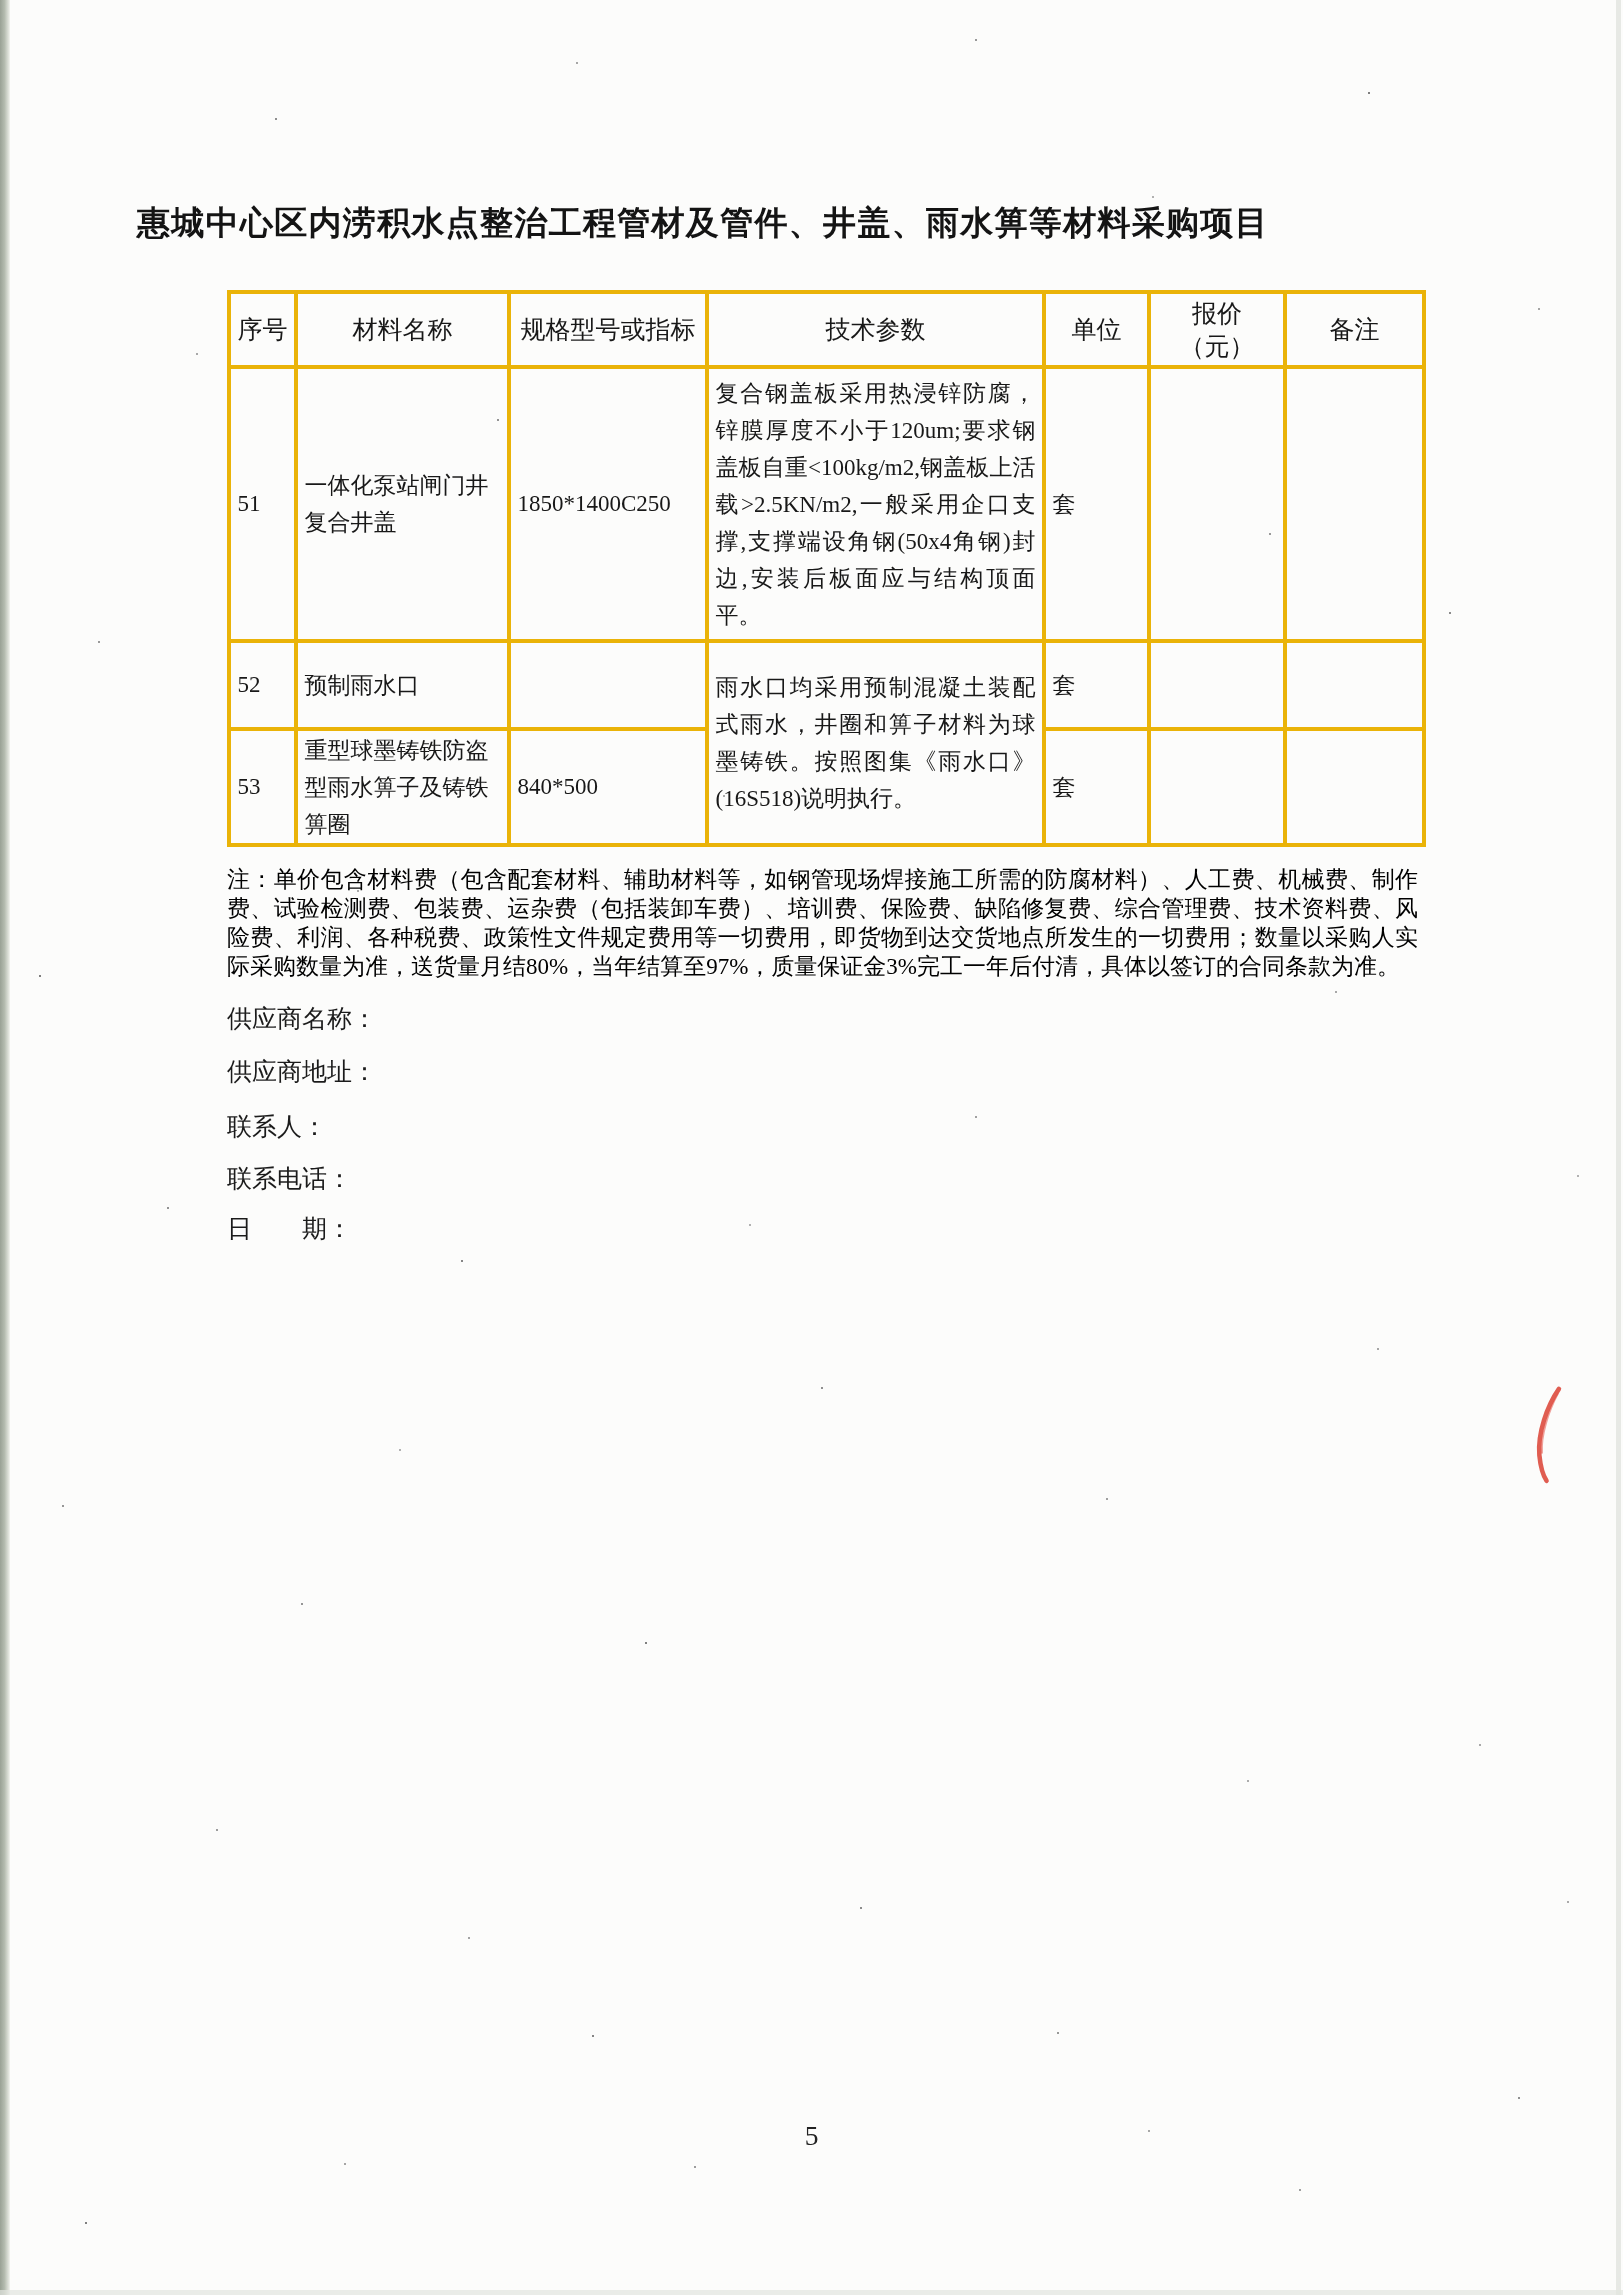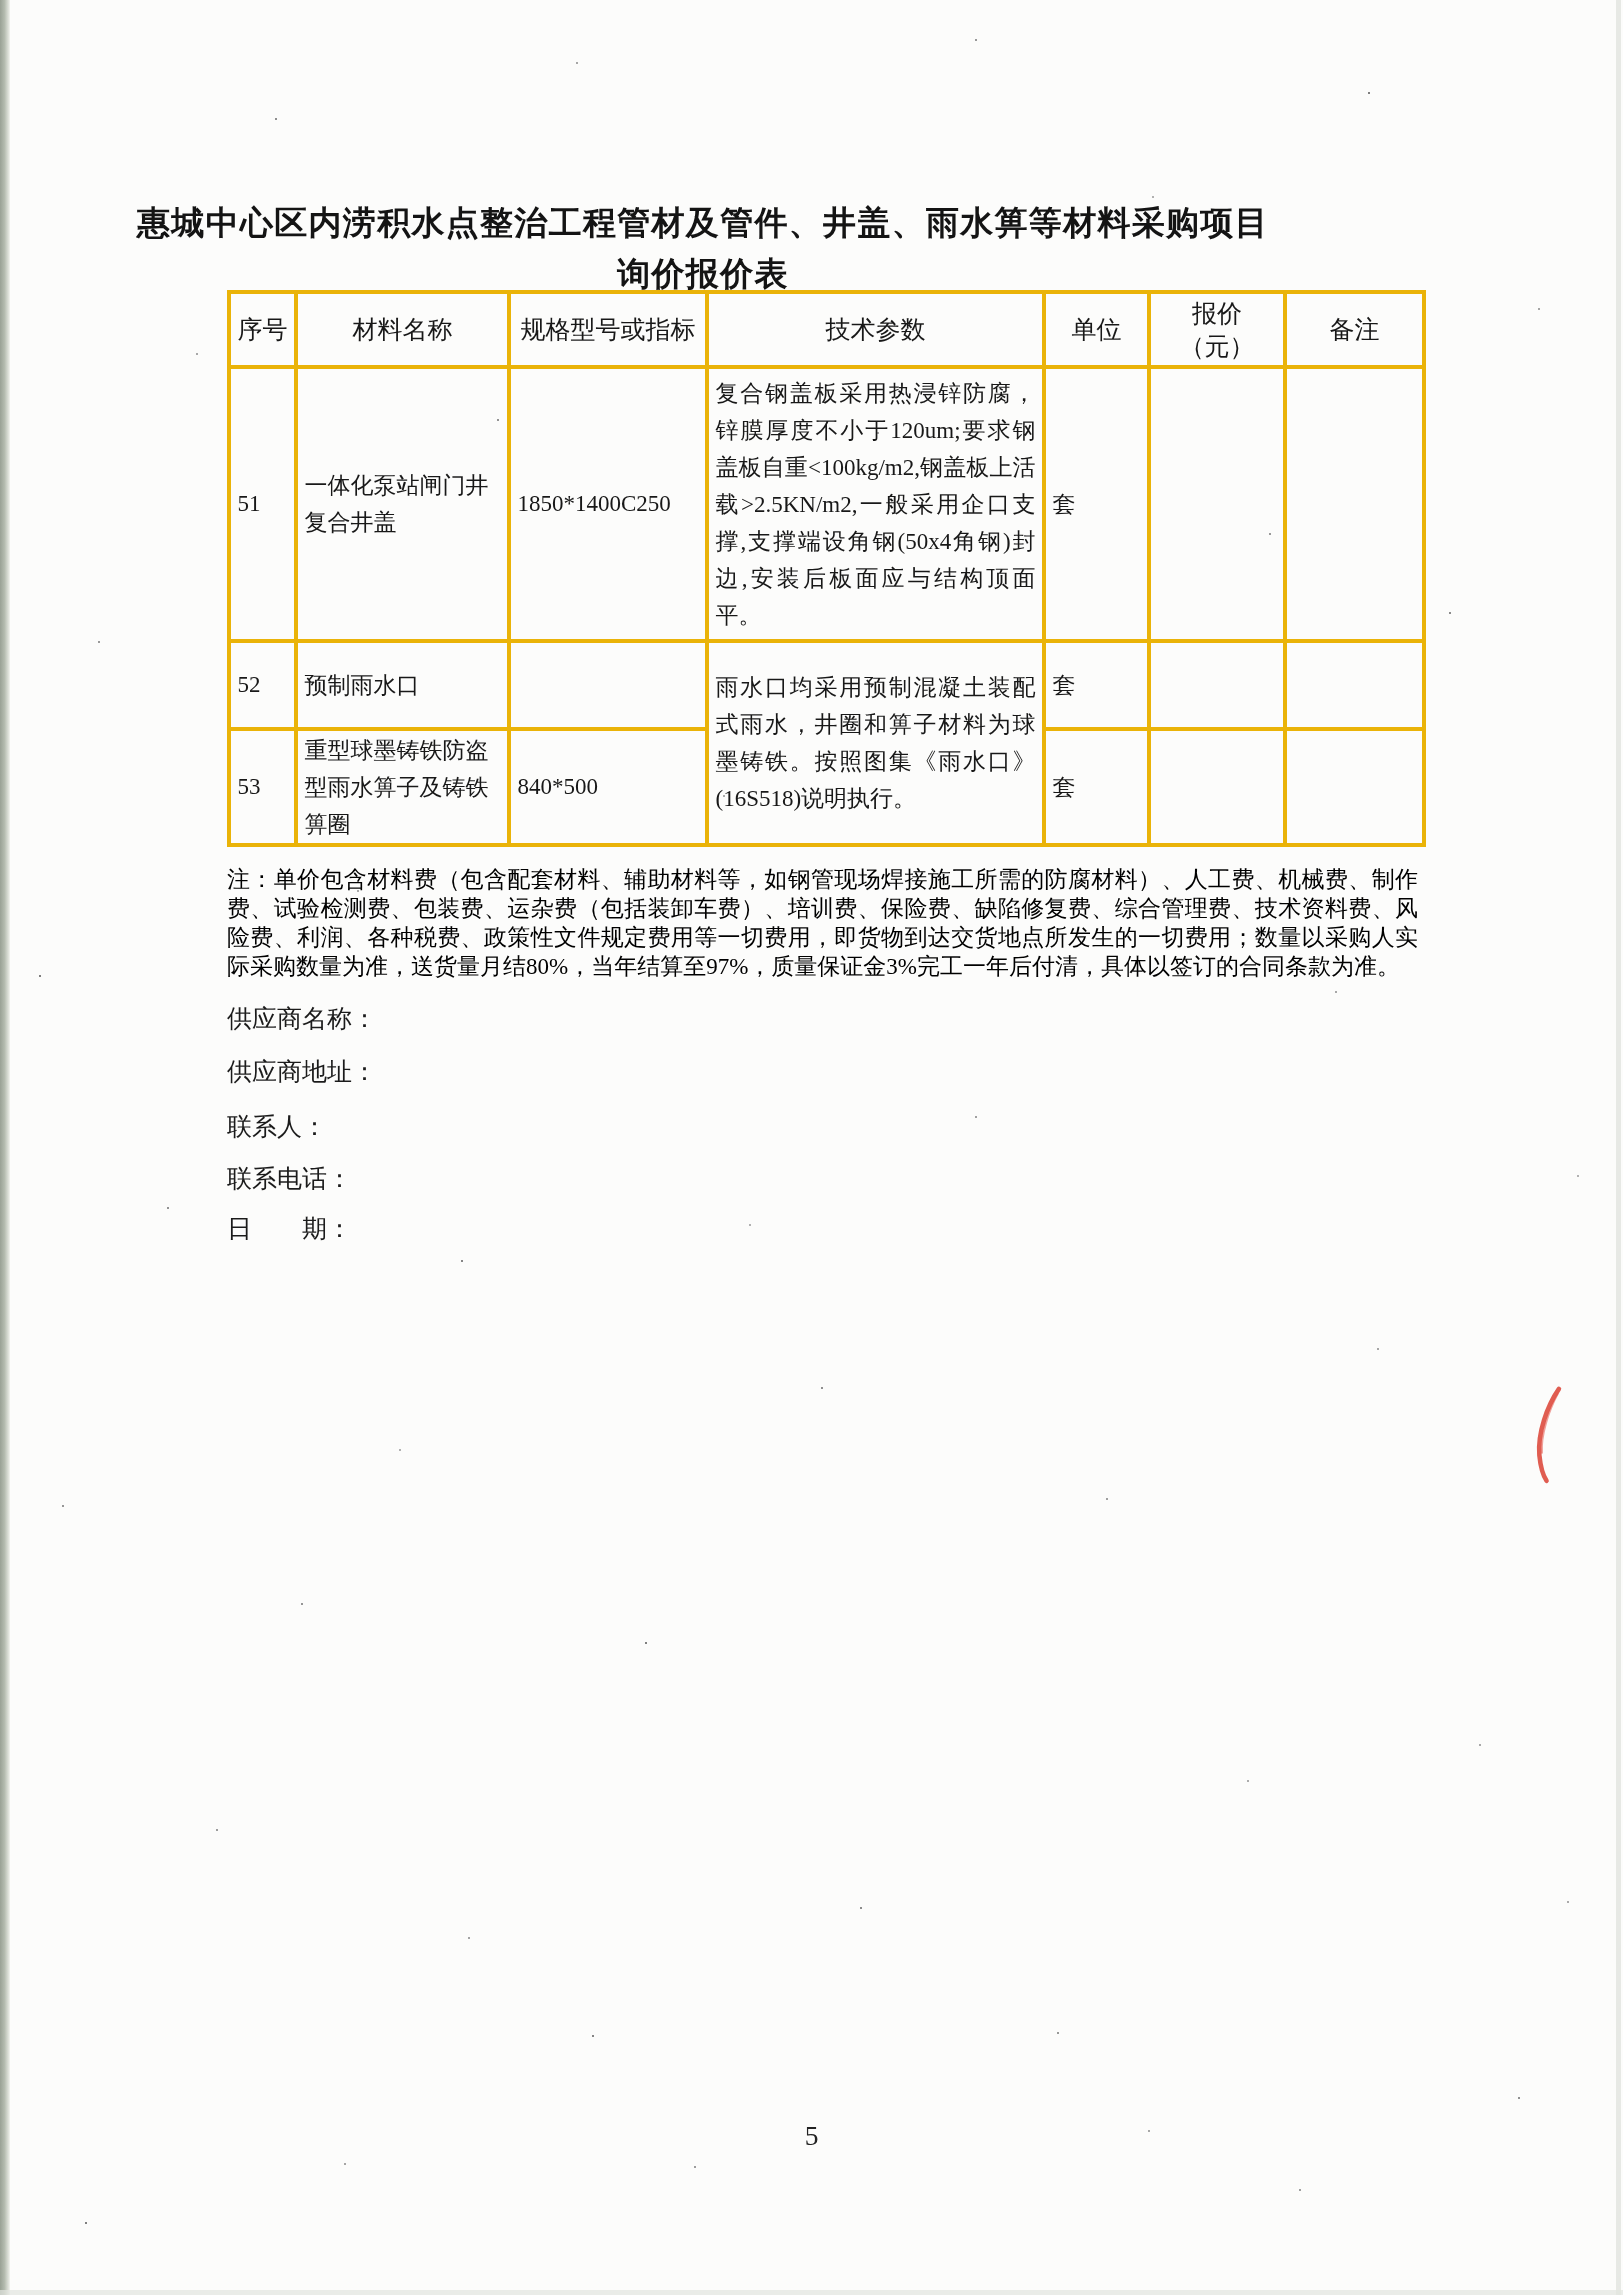--- a/index.html
+++ b/index.html
@@ -67,21 +67,20 @@
 </head>
 <body>
 
 <div class="scan-noise"></div>
 <div class="scan-edge-left"></div>
 <div class="scan-edge-right"></div>
 <div class="scan-edge-bottom"></div>
 
 <div class="title-block">
   <div>惠城中心区内涝积水点整治工程管材及管件、井盖、雨水箅等材料采购项目</div>
-  <div>询价报价表</div>
 </div>
 
 <table class="quote-table">
   <colgroup>
     <col style="width:67px">
       <col style="width:213px">
       <col style="width:198px">
     <col style="width:337px">
       <col style="width:105px">
       <col style="width:136px">

